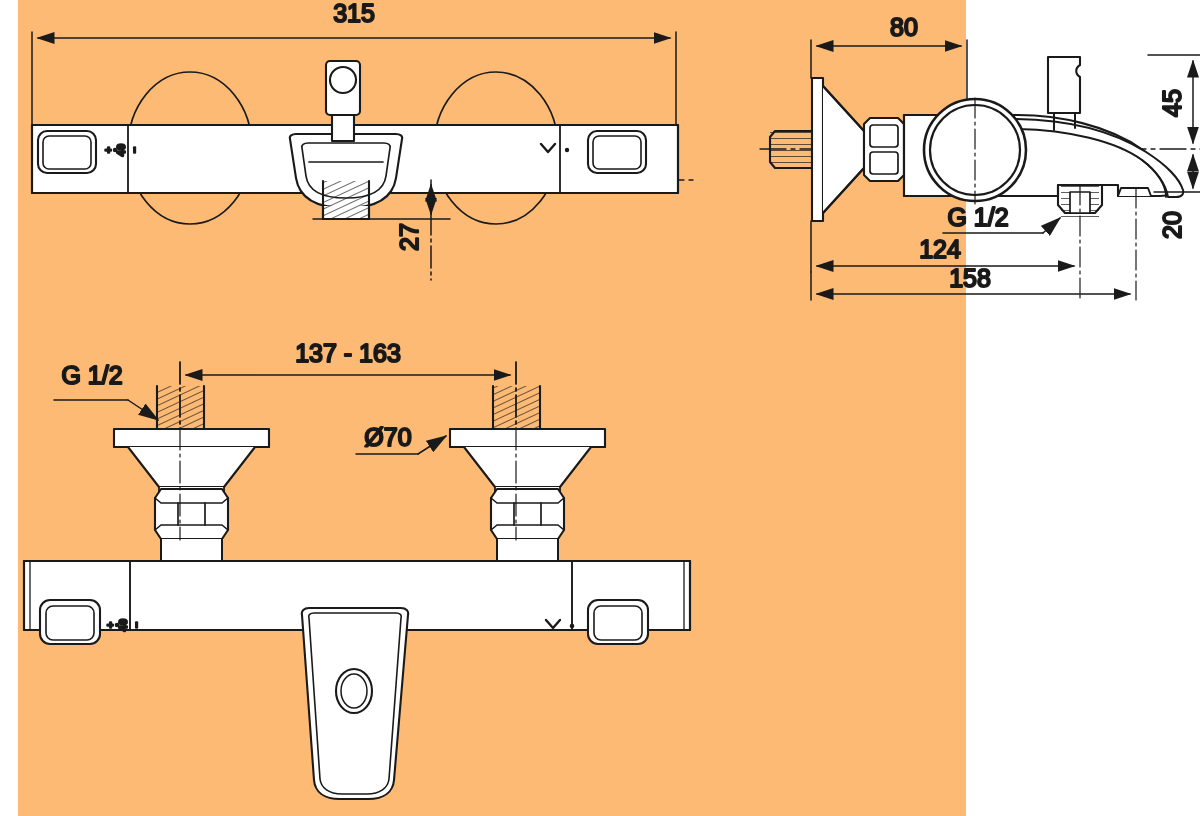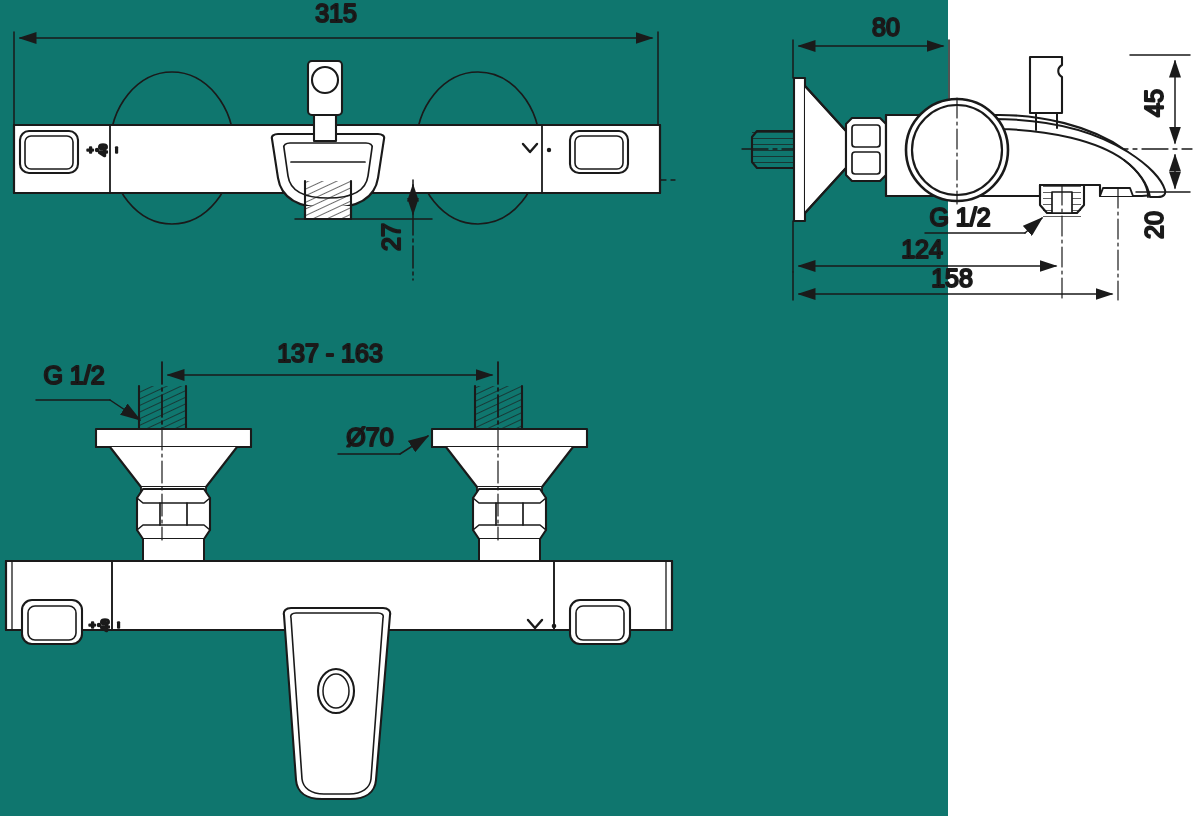--- a/index.html
+++ b/index.html
@@ -11,21 +11,22 @@
   body {
     width: 1200px;
     height: 816px;
     font-family: "Liberation Sans", sans-serif;
     overflow: hidden;
   }
   #sheet {
     position: relative;
     width: 948px;
     height: 816px;
-    background: #0f766e;
+    background: #fdba74;
+    margin-left: 18px;
   }
   #drawing {
     position: absolute;
     left: 0;
     top: 0;
     width: 1200px;
     height: 816px;
   }
   .dimtext {
     font-family: "Liberation Sans", sans-serif;

